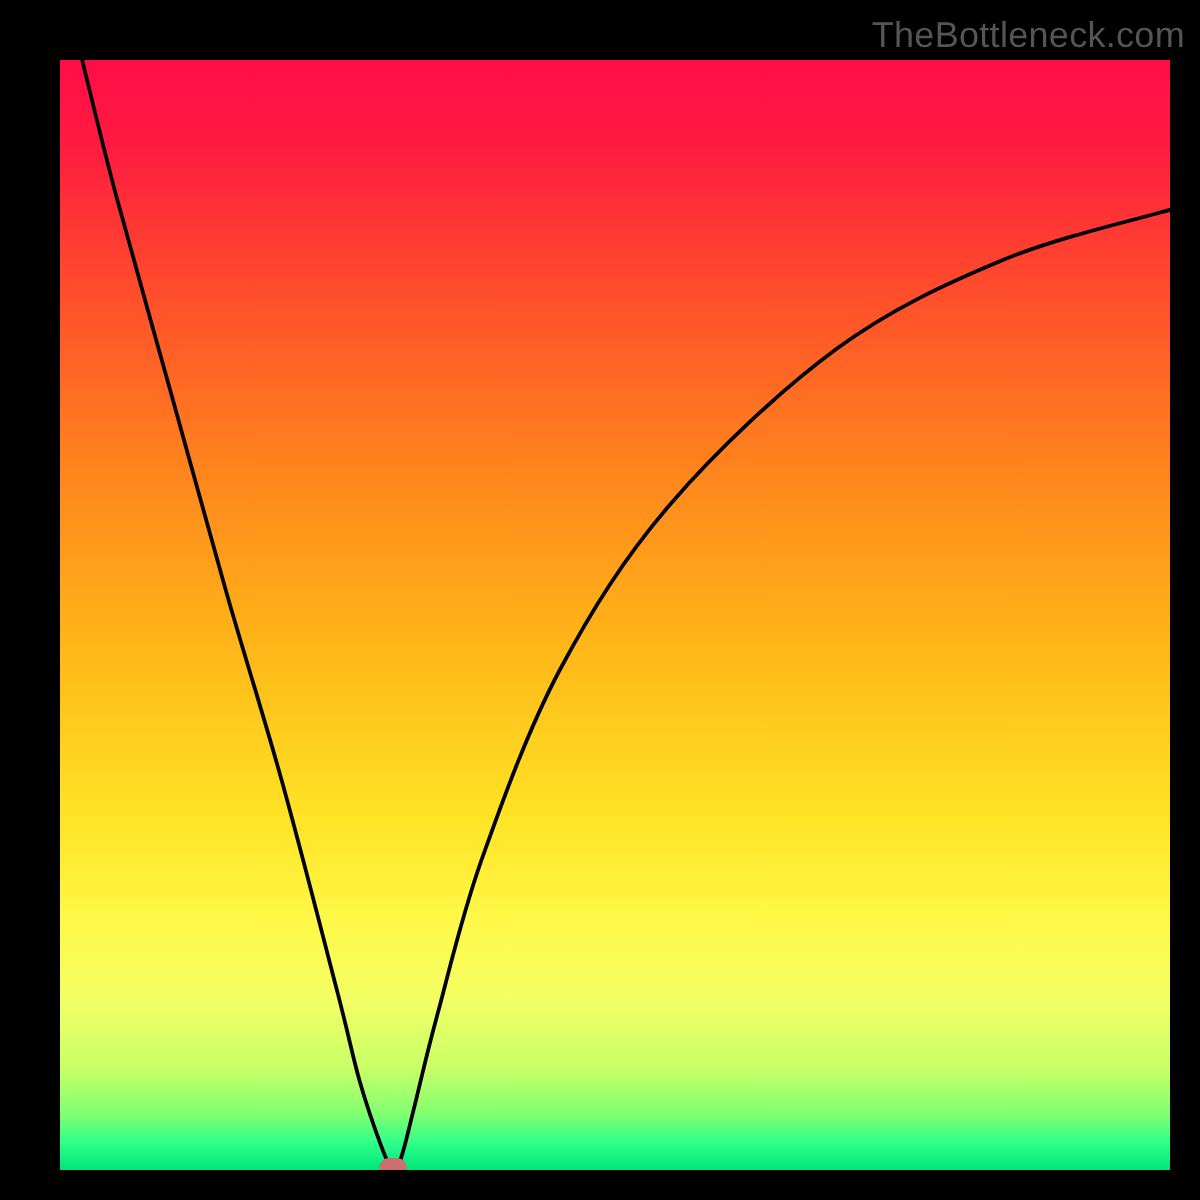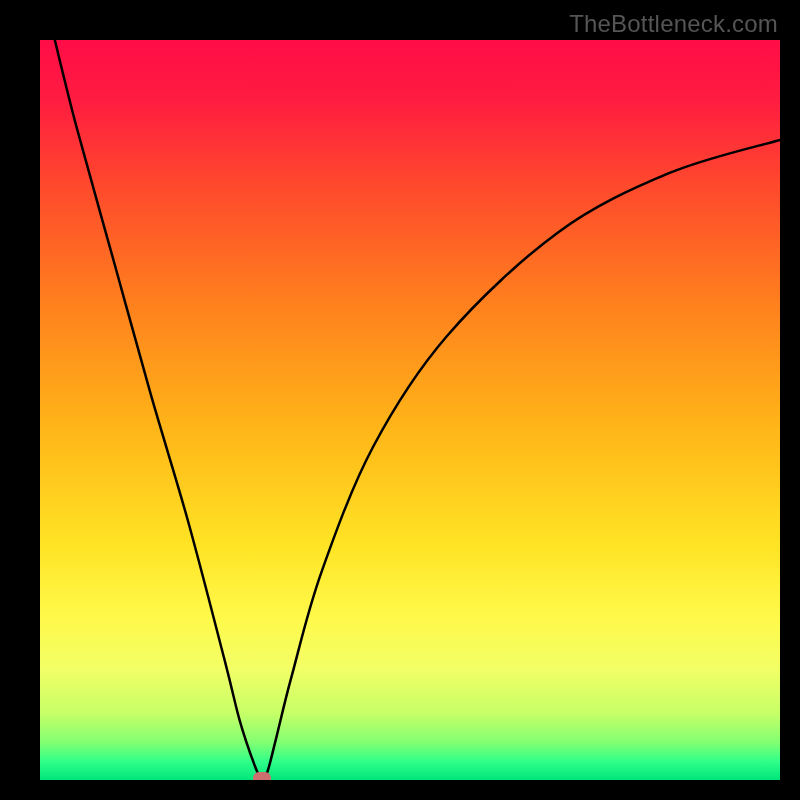--- a/index.html
+++ b/index.html
@@ -30,21 +30,21 @@
   .curve-svg {
     position: absolute;
     left: 0; top: 0;
     width: 740px;
     height: 740px;
   }
 
   .watermark {
     position: absolute;
     top: 10px;
-    right: 22px;
+    right: 10px;
     color: #555;
     font-size: 24px;
     font-weight: 500;
     letter-spacing: 0.2px;
     margin-left: 20px;
   }
 
   .marker {
     position: absolute;
     width: 18px;

